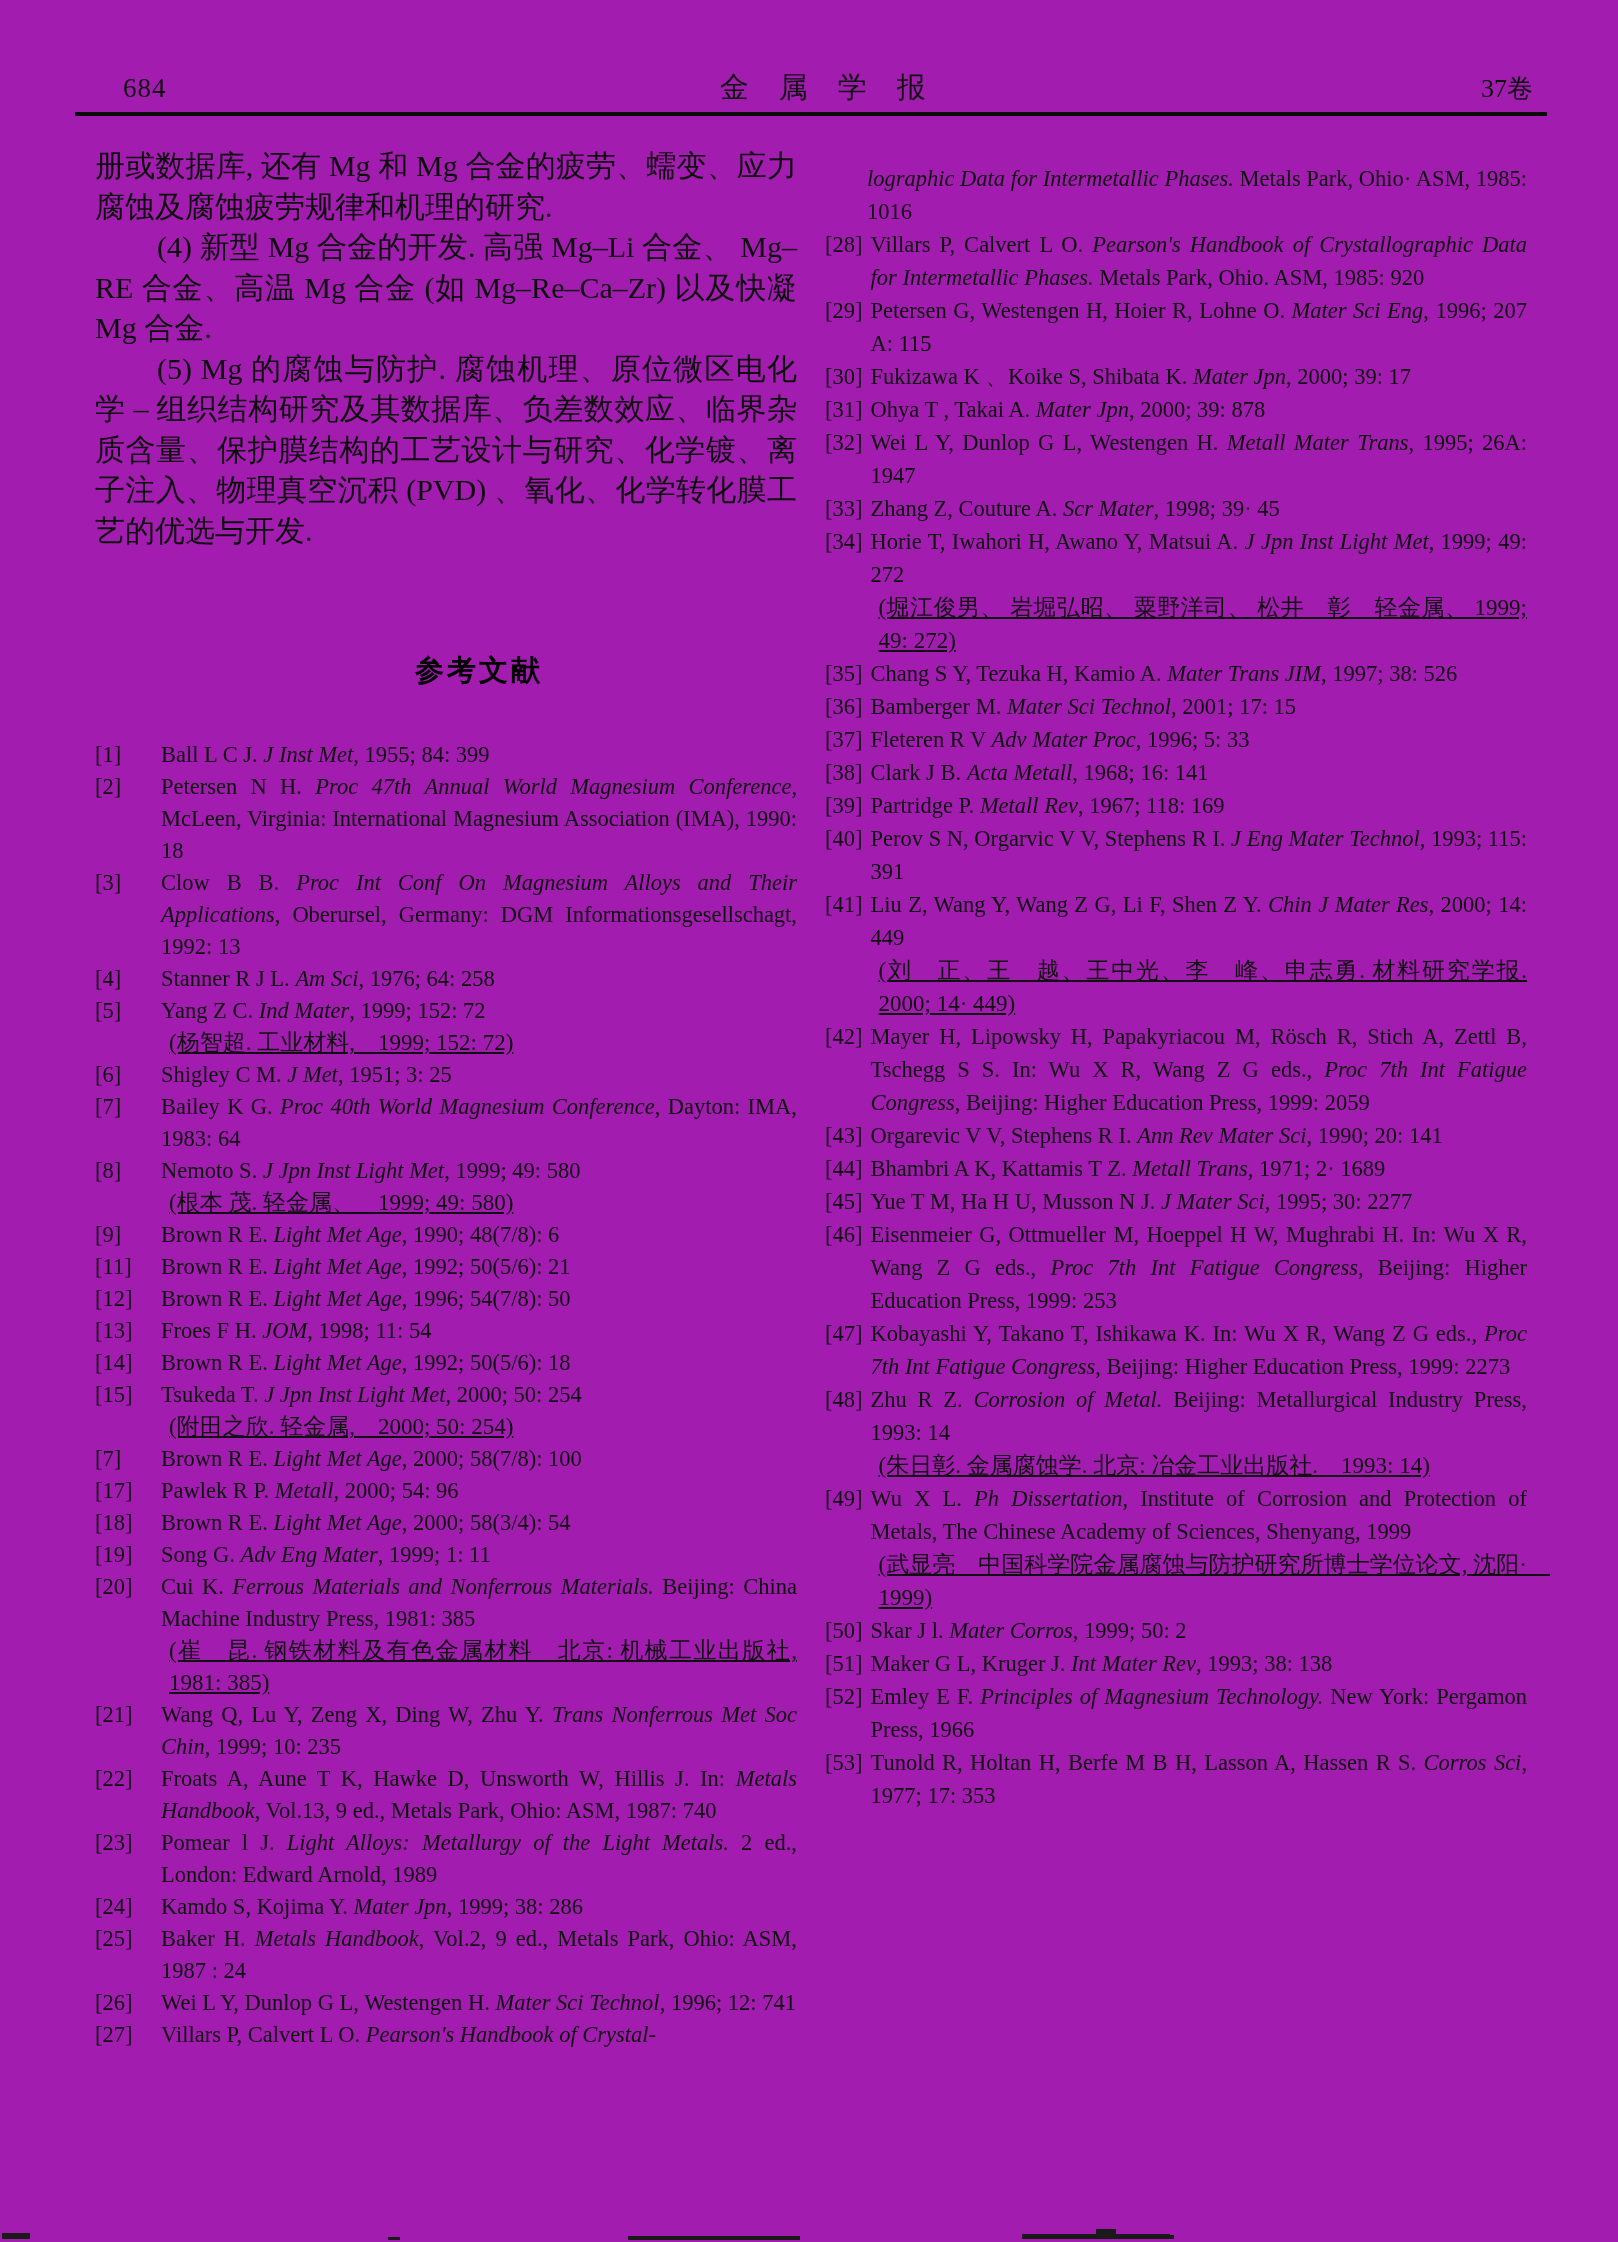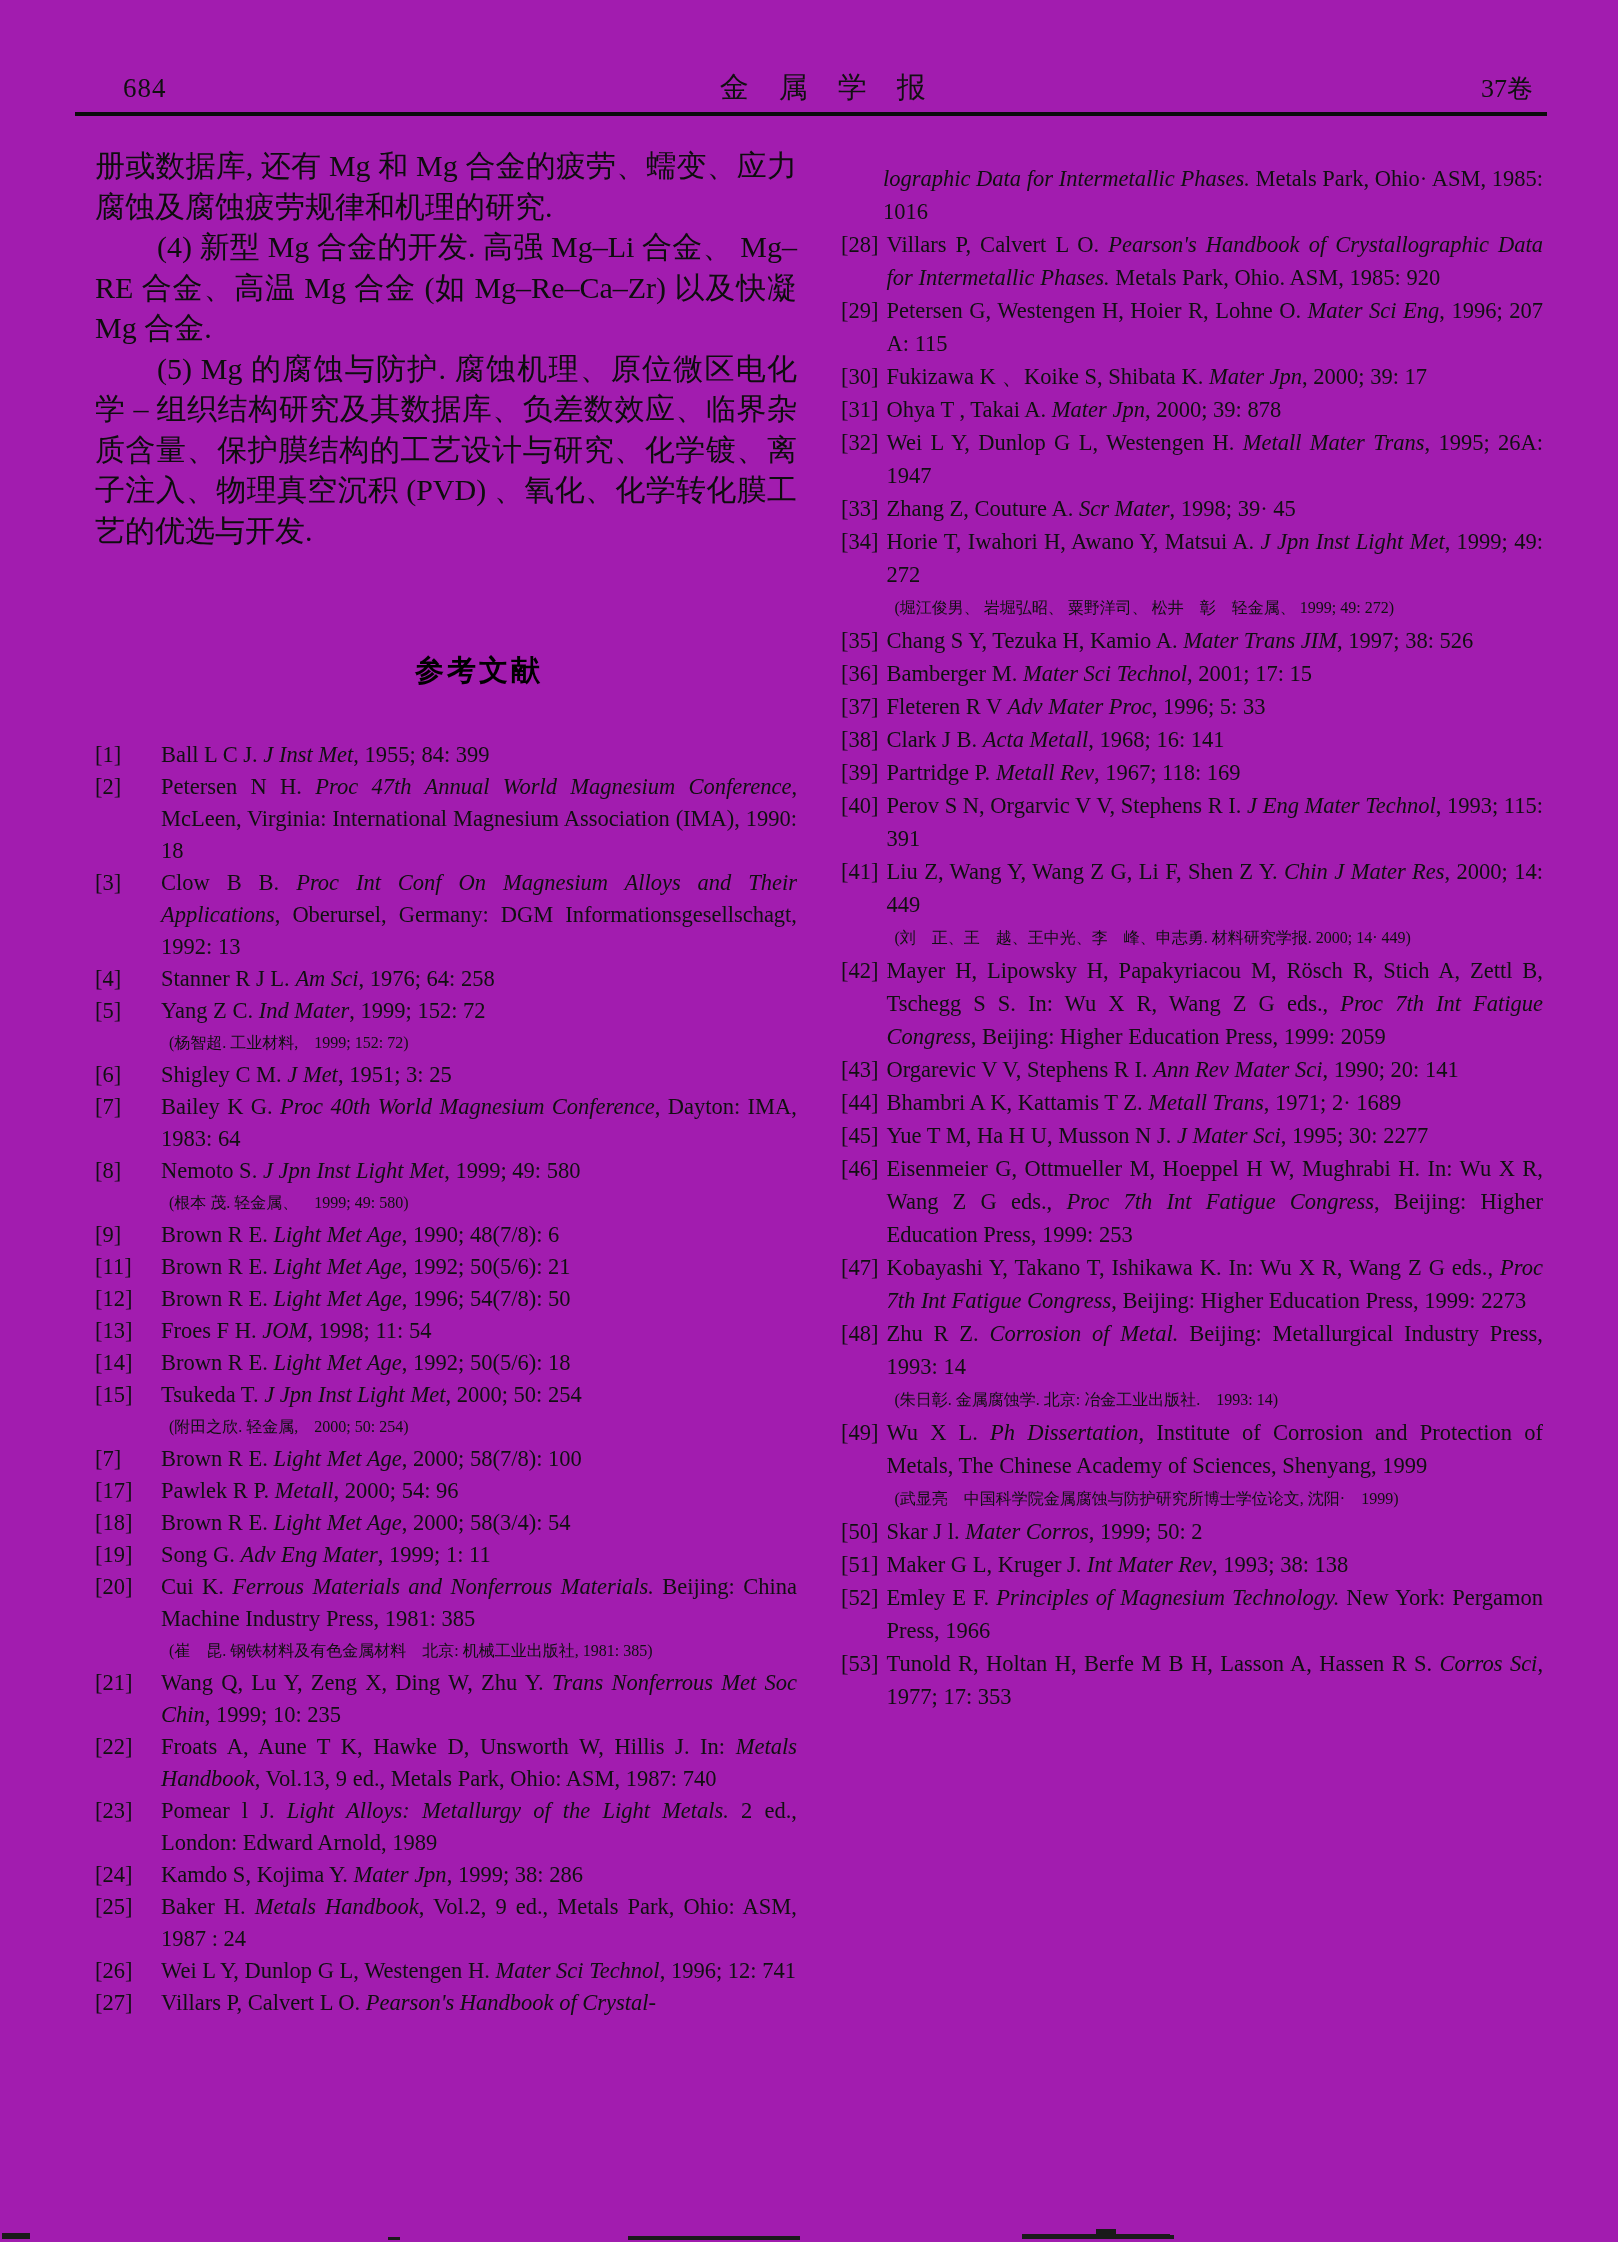--- a/index.html
+++ b/index.html
@@ -19,21 +19,21 @@
   }
   .page-num{padding-left:48px;letter-spacing:1px;}
   .journal-title{letter-spacing:30px;font-size:29px;transform:translateX(14px);}
   .volume{padding-right:12px;font-size:26px;}
   .rule{
     position:absolute;top:112px;left:75px;width:1472px;height:4px;
     background:#0b0b0b;
   }
   .columns{
     position:absolute;top:146px;left:95px;width:1448px;
-    display:flex;gap:44px;
+    display:flex;gap:28px;
   }
   .col{width:702px;}
   .para{
     font-size:30px;line-height:40.5px;text-align:justify;
     color:#0d0d0d;
   }
   .para.indent{text-indent:62px;}
   .refs-heading{
     margin:100px 0 0 66px;
     font-size:29px;font-weight:bold;letter-spacing:3px;
@@ -43,23 +43,24 @@
   .reflist{margin-top:48px;font-size:22.5px;line-height:32px;}
   .col-right .reflist{margin-top:16px;line-height:33px;}
   .ref{display:flex;align-items:flex-start;}
   .ref .num{
     flex:0 0 56px;text-align:left;padding-right:10px;
     white-space:nowrap;
   }
   .col-right .ref .num{flex:0 0 34px;padding-right:8px;}
   .ref .body{flex:1;text-align:justify;}
   .ref .cn{
-    font-size:16px;
+    font-size:23px;
     padding-left:8px;
     font-family:"Liberation Serif","DejaVu Serif",serif;
+    text-decoration:underline;
   }
   .artifact{position:absolute;background:#1a1a1a;}
 </style>
 </head>
 <body>
 
 <div class="page">
 
   <div class="header">
     <span class="page-num">684</span>

